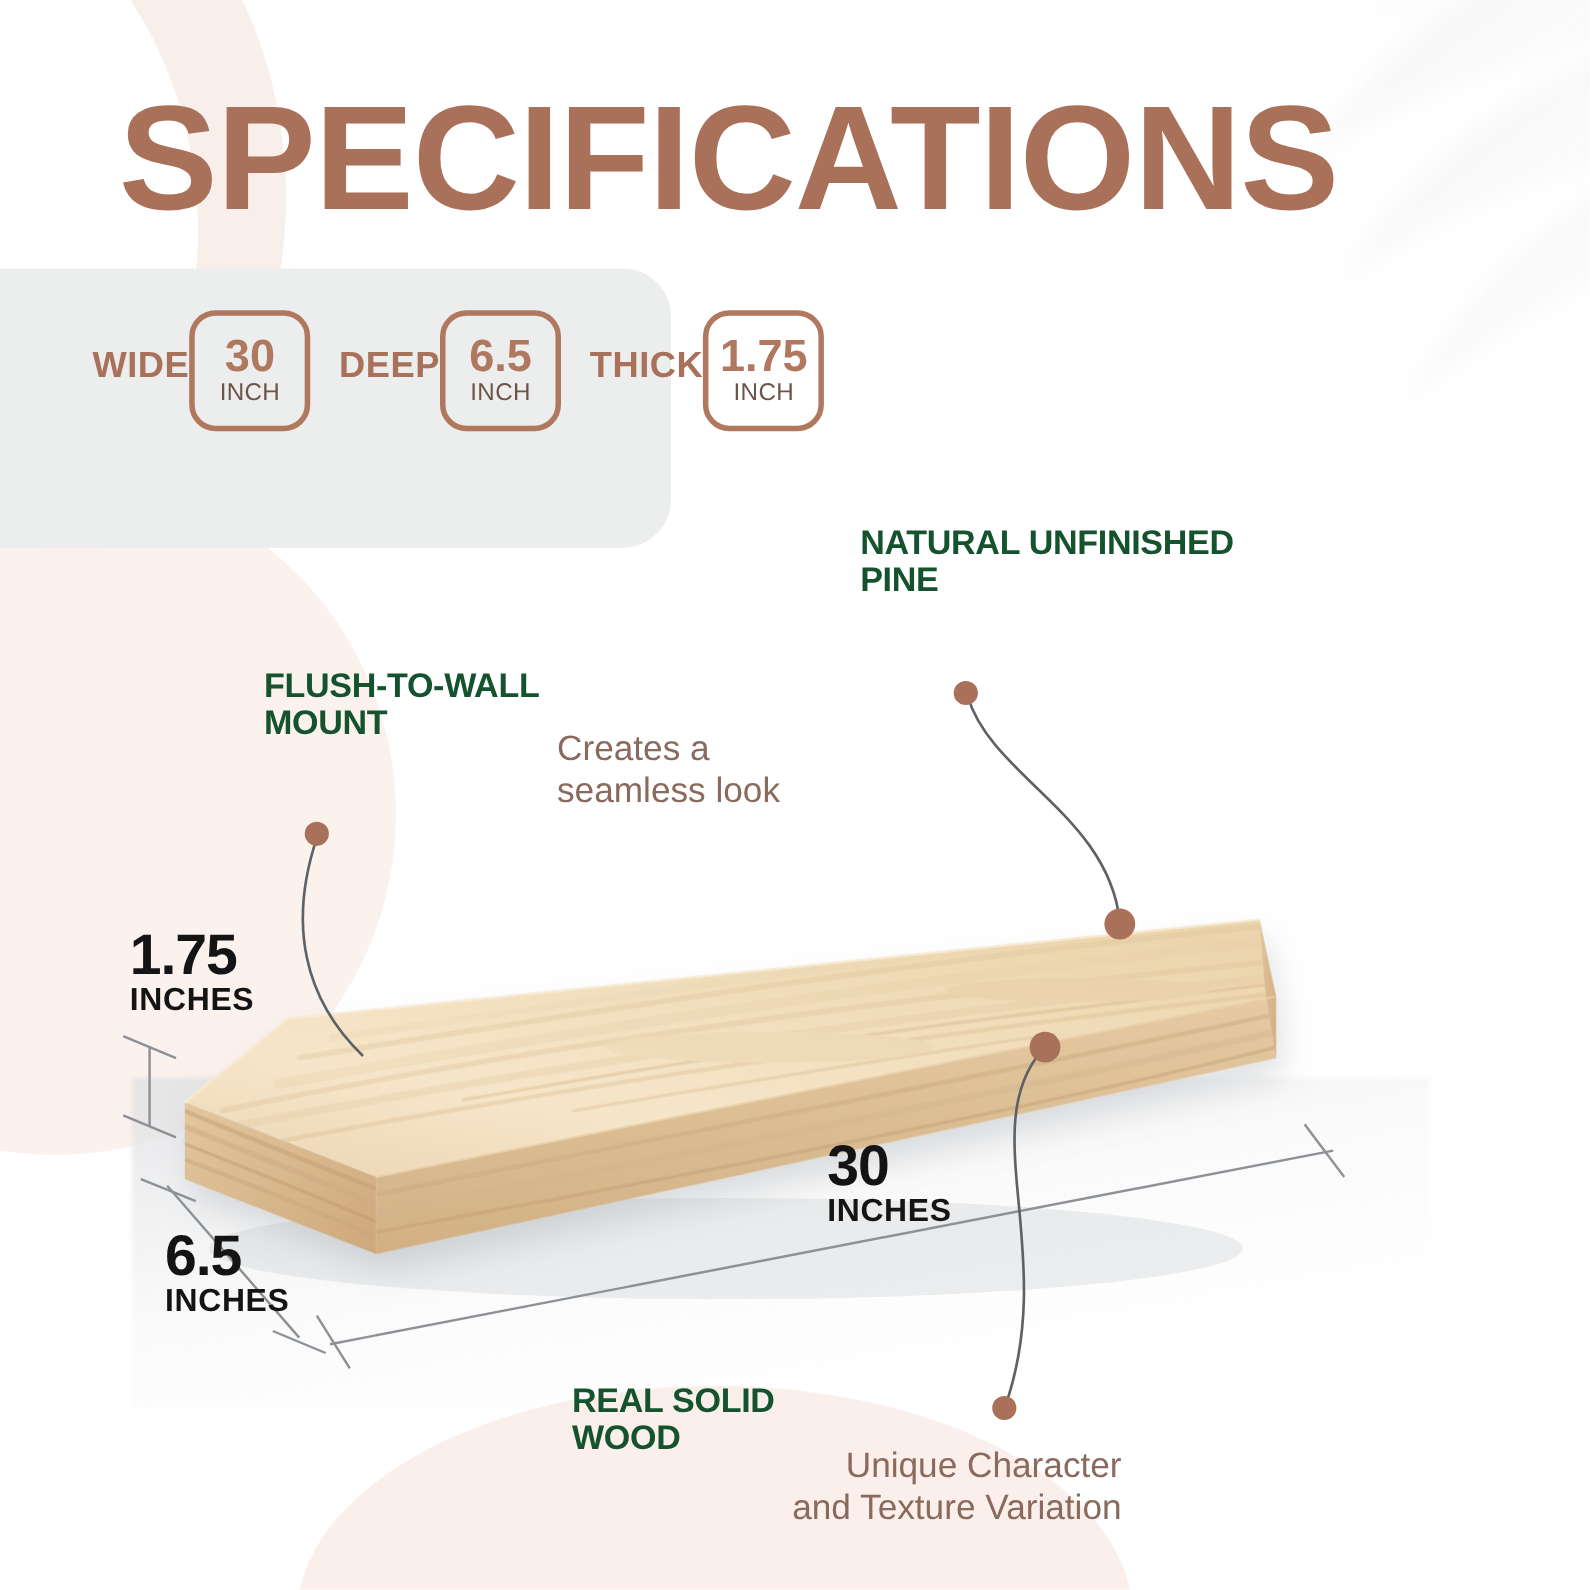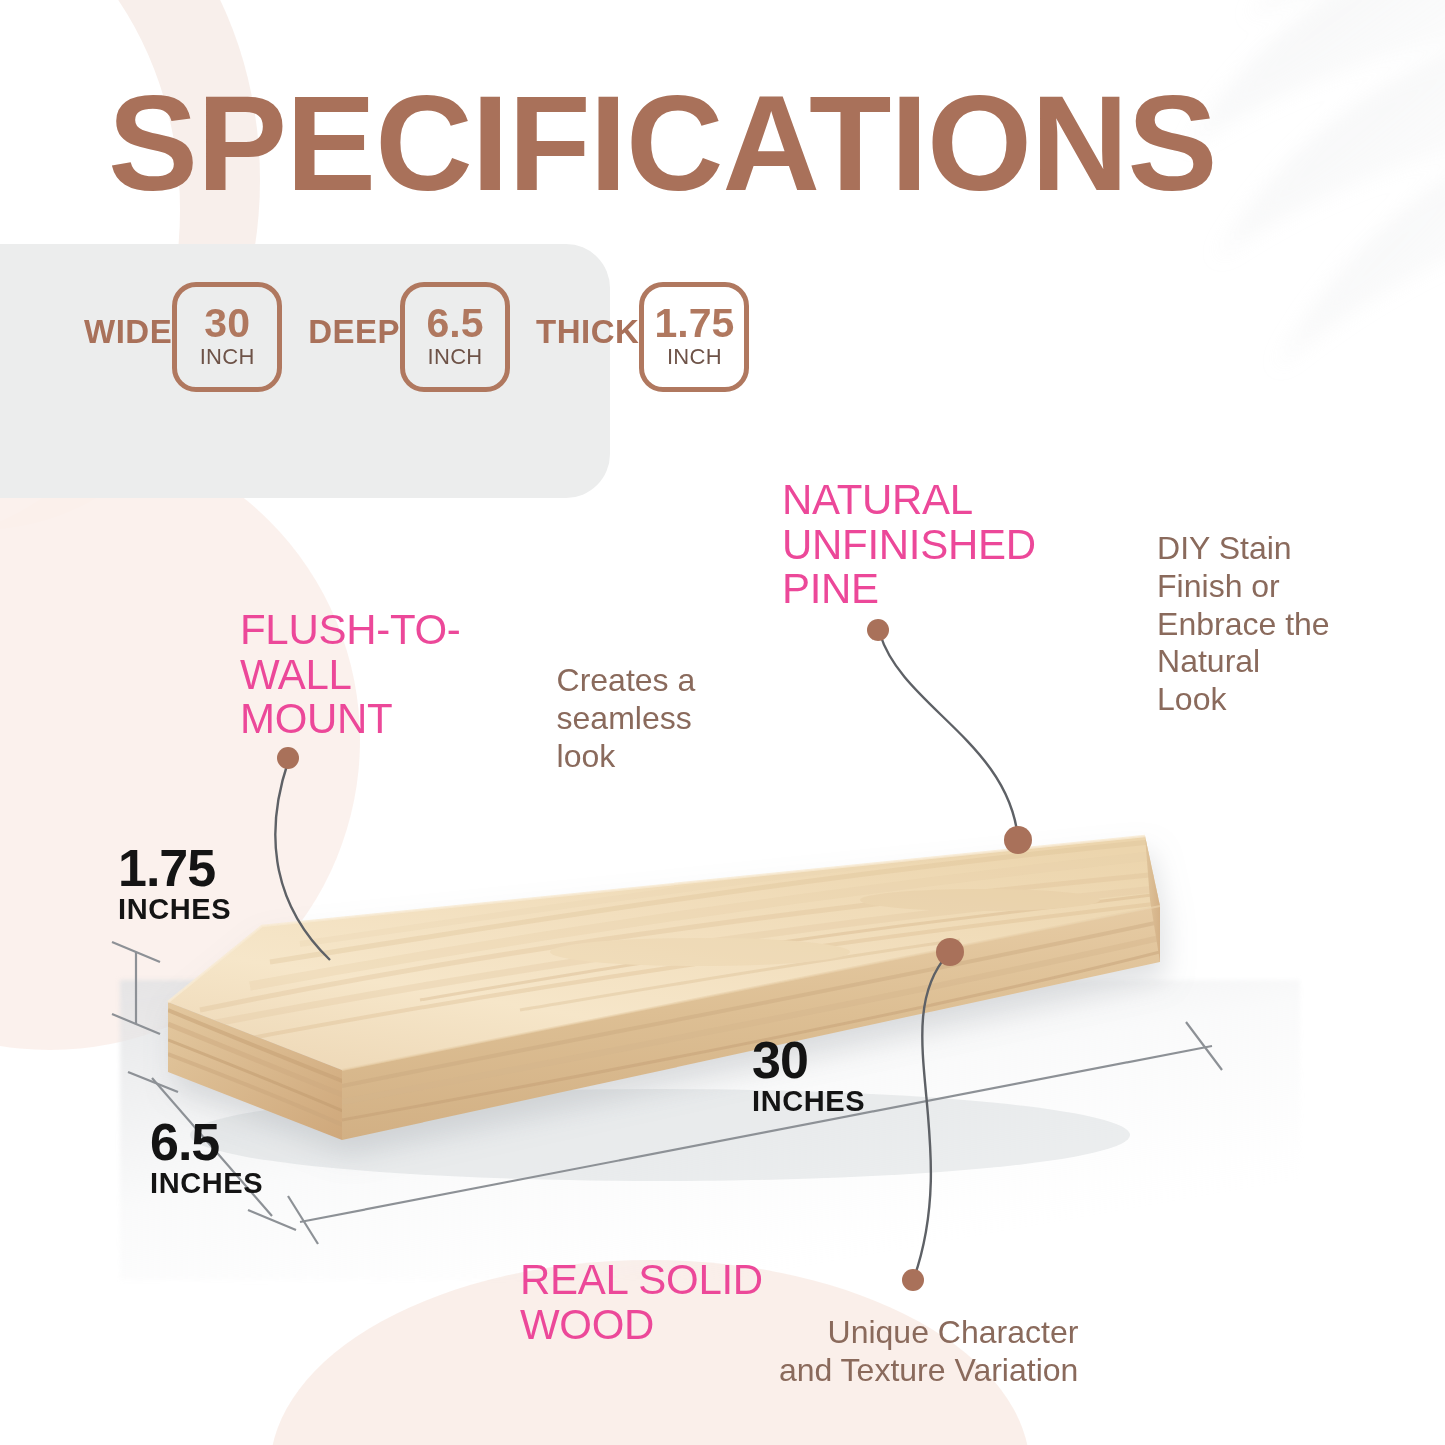--- a/index.html
+++ b/index.html
@@ -75,21 +75,21 @@
   }
   .spec-val { font-size:41px; font-weight:bold; color:#b0785f; line-height:.95; }
   .spec-unit { font-size:22px; color:#6e5348; margin-top:2px; letter-spacing:.3px;text-align:right; }
 
   
   .callout { position:absolute; }
   .callout .cta {
     display:flex; align-items:flex-start; gap:16px;
   }
   .callout .hdr {
-    font-size:42px; font-weight:normal; color:#ec4899;
+    font-size:31px; font-weight:bold; color:#14532d;
     line-height:1.06; letter-spacing:-.3px; white-space:pre-line;
   }
   .callout .sub {
     font-size:32px; color:#8a6a5c; line-height:1.18;
     white-space:pre-line; padding-top:50px;
   }
 
   #callout-pine  { left:782px; top:478px; width:600px; }
   #callout-pine .hdr { text-align:left; }
   #callout-pine .sub { padding-top:52px; }
@@ -267,23 +267,20 @@
       <circle cx="1018" cy="840" r="14"></circle>
       <circle cx="950" cy="952" r="14"></circle>
       <circle cx="913" cy="1280" r="11"></circle>
     </g>
   </svg>
 
   <div class="callout" id="callout-pine">
     <div class="cta">
       <div class="hdr">NATURAL UNFINISHED
 PINE</div>
-      <div class="sub">DIY Stain Finish or
-Enbrace the Natural
-Look</div>
     </div>
   </div>
 
   <div class="callout" id="callout-mount">
     <div class="cta">
       <div class="hdr">FLUSH-TO-WALL
 MOUNT</div>
       <div class="sub">Creates a
 seamless look</div>
     </div>

